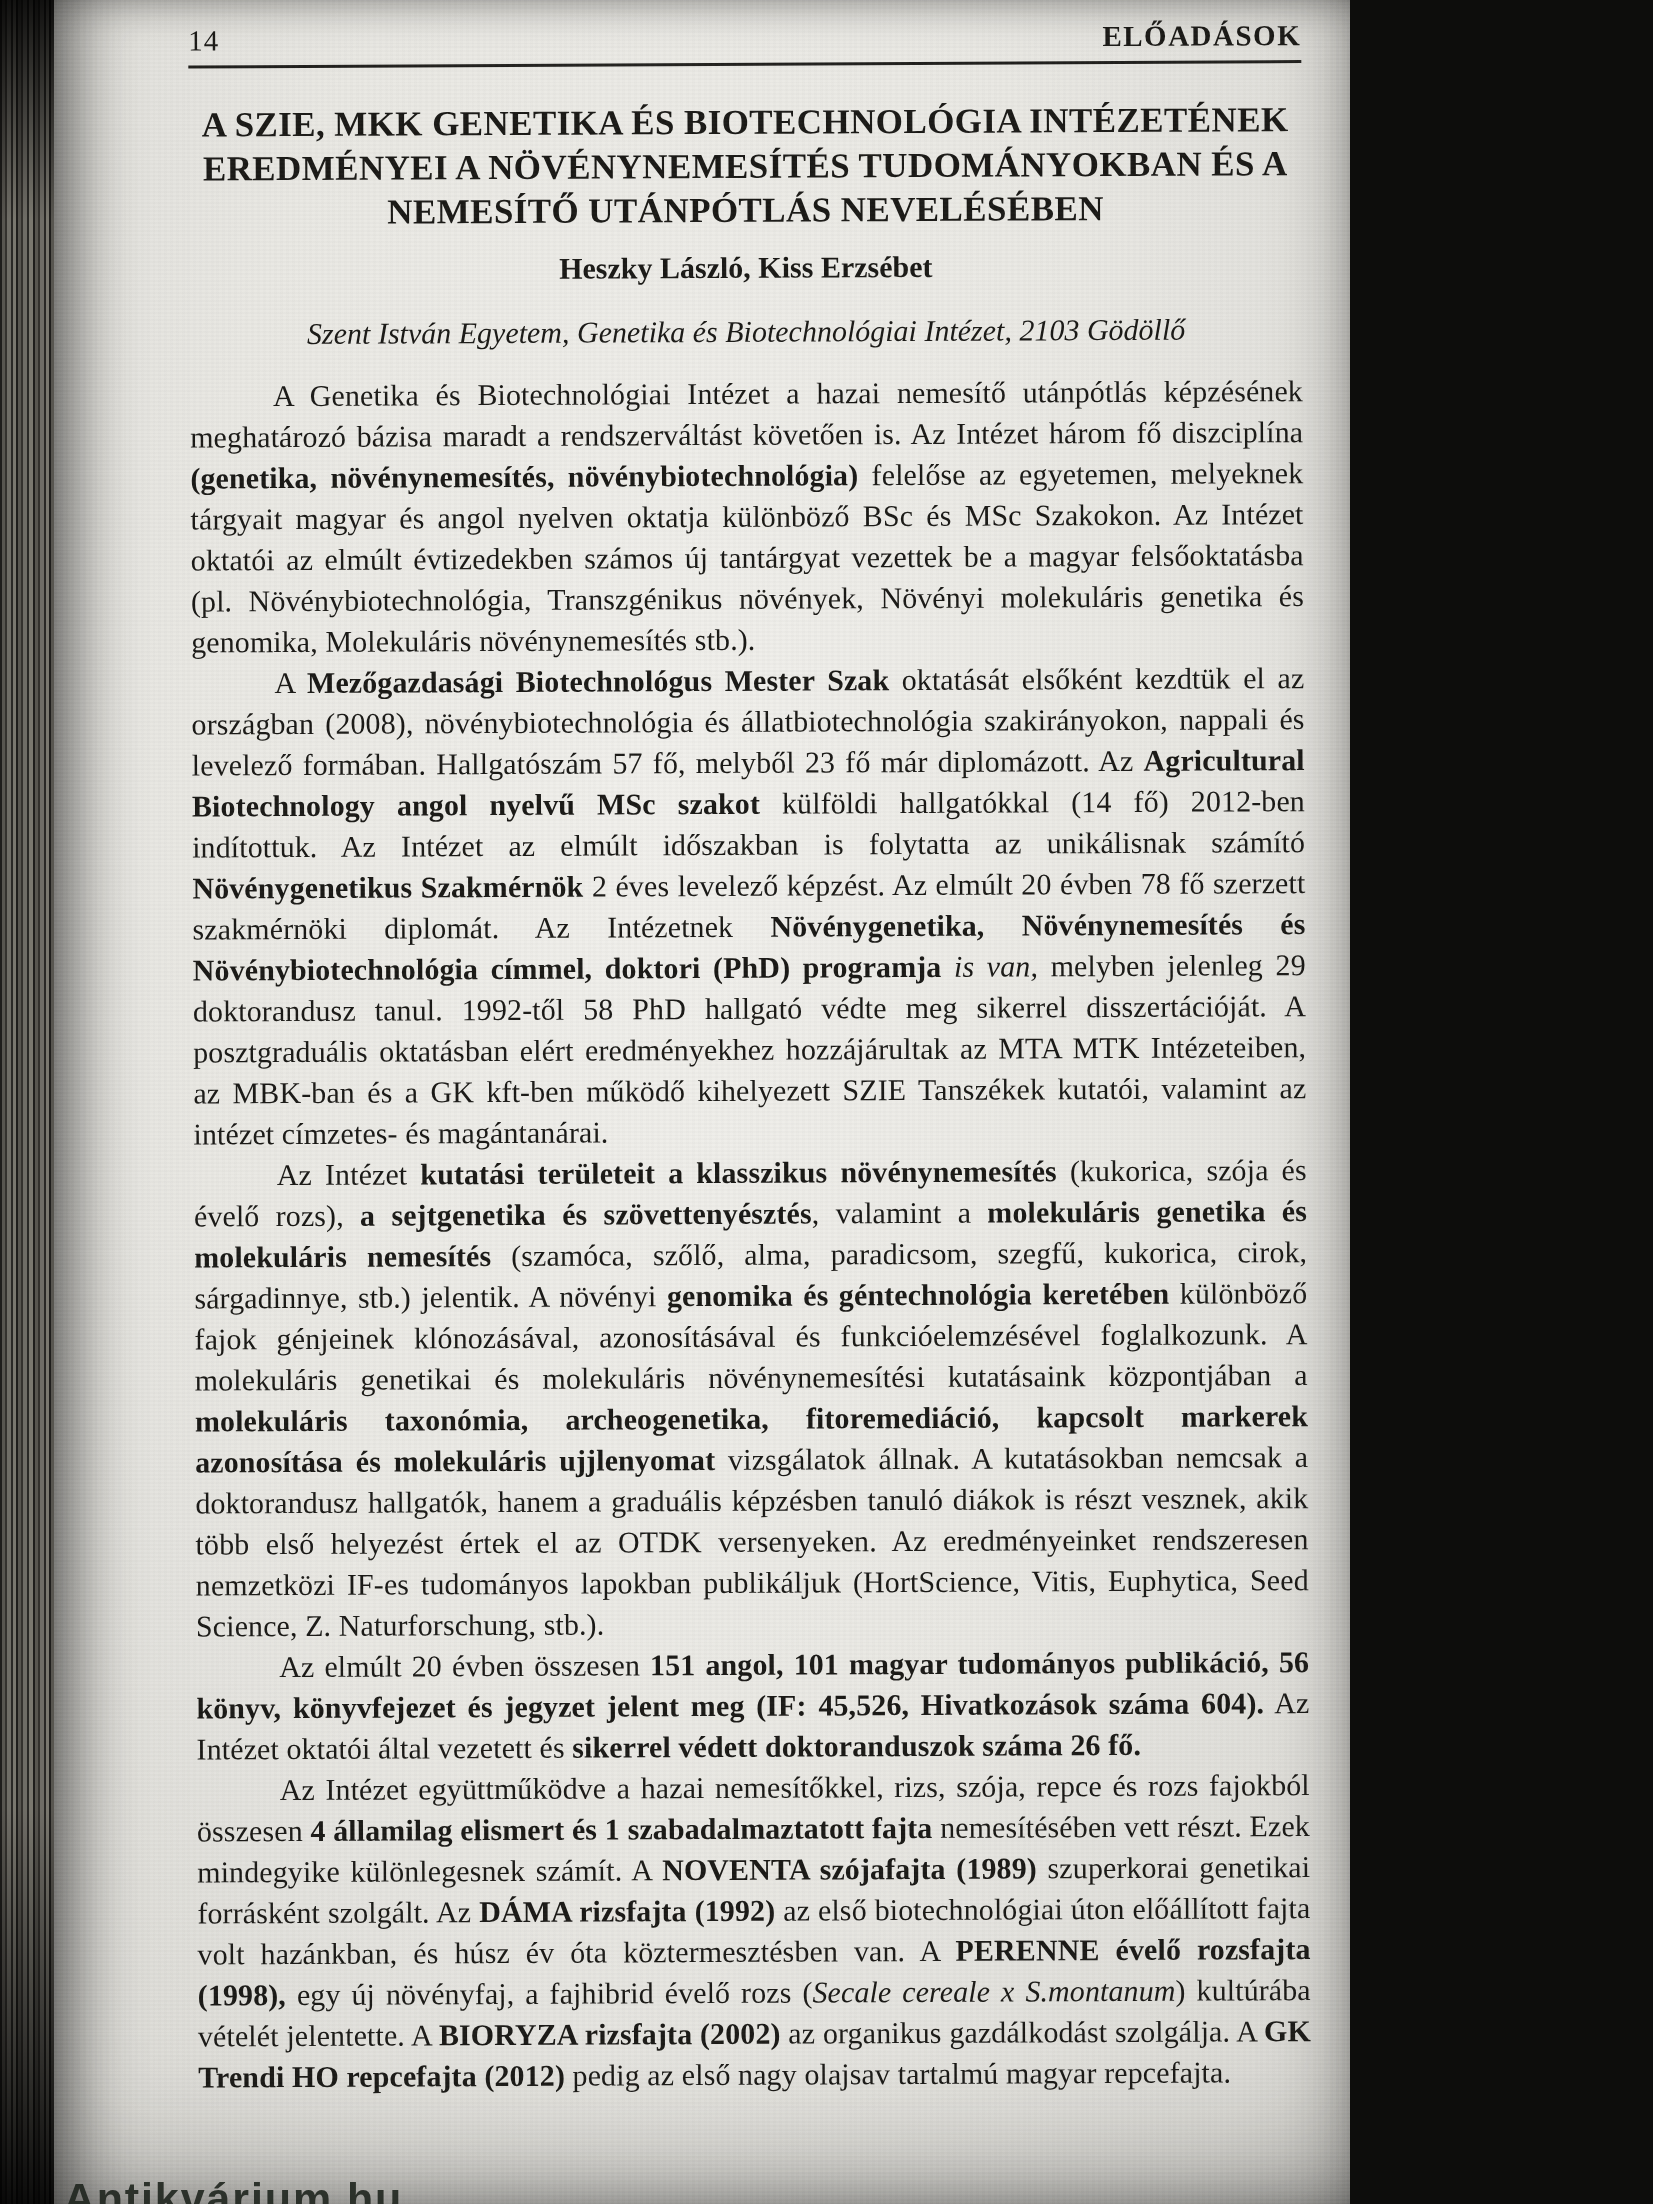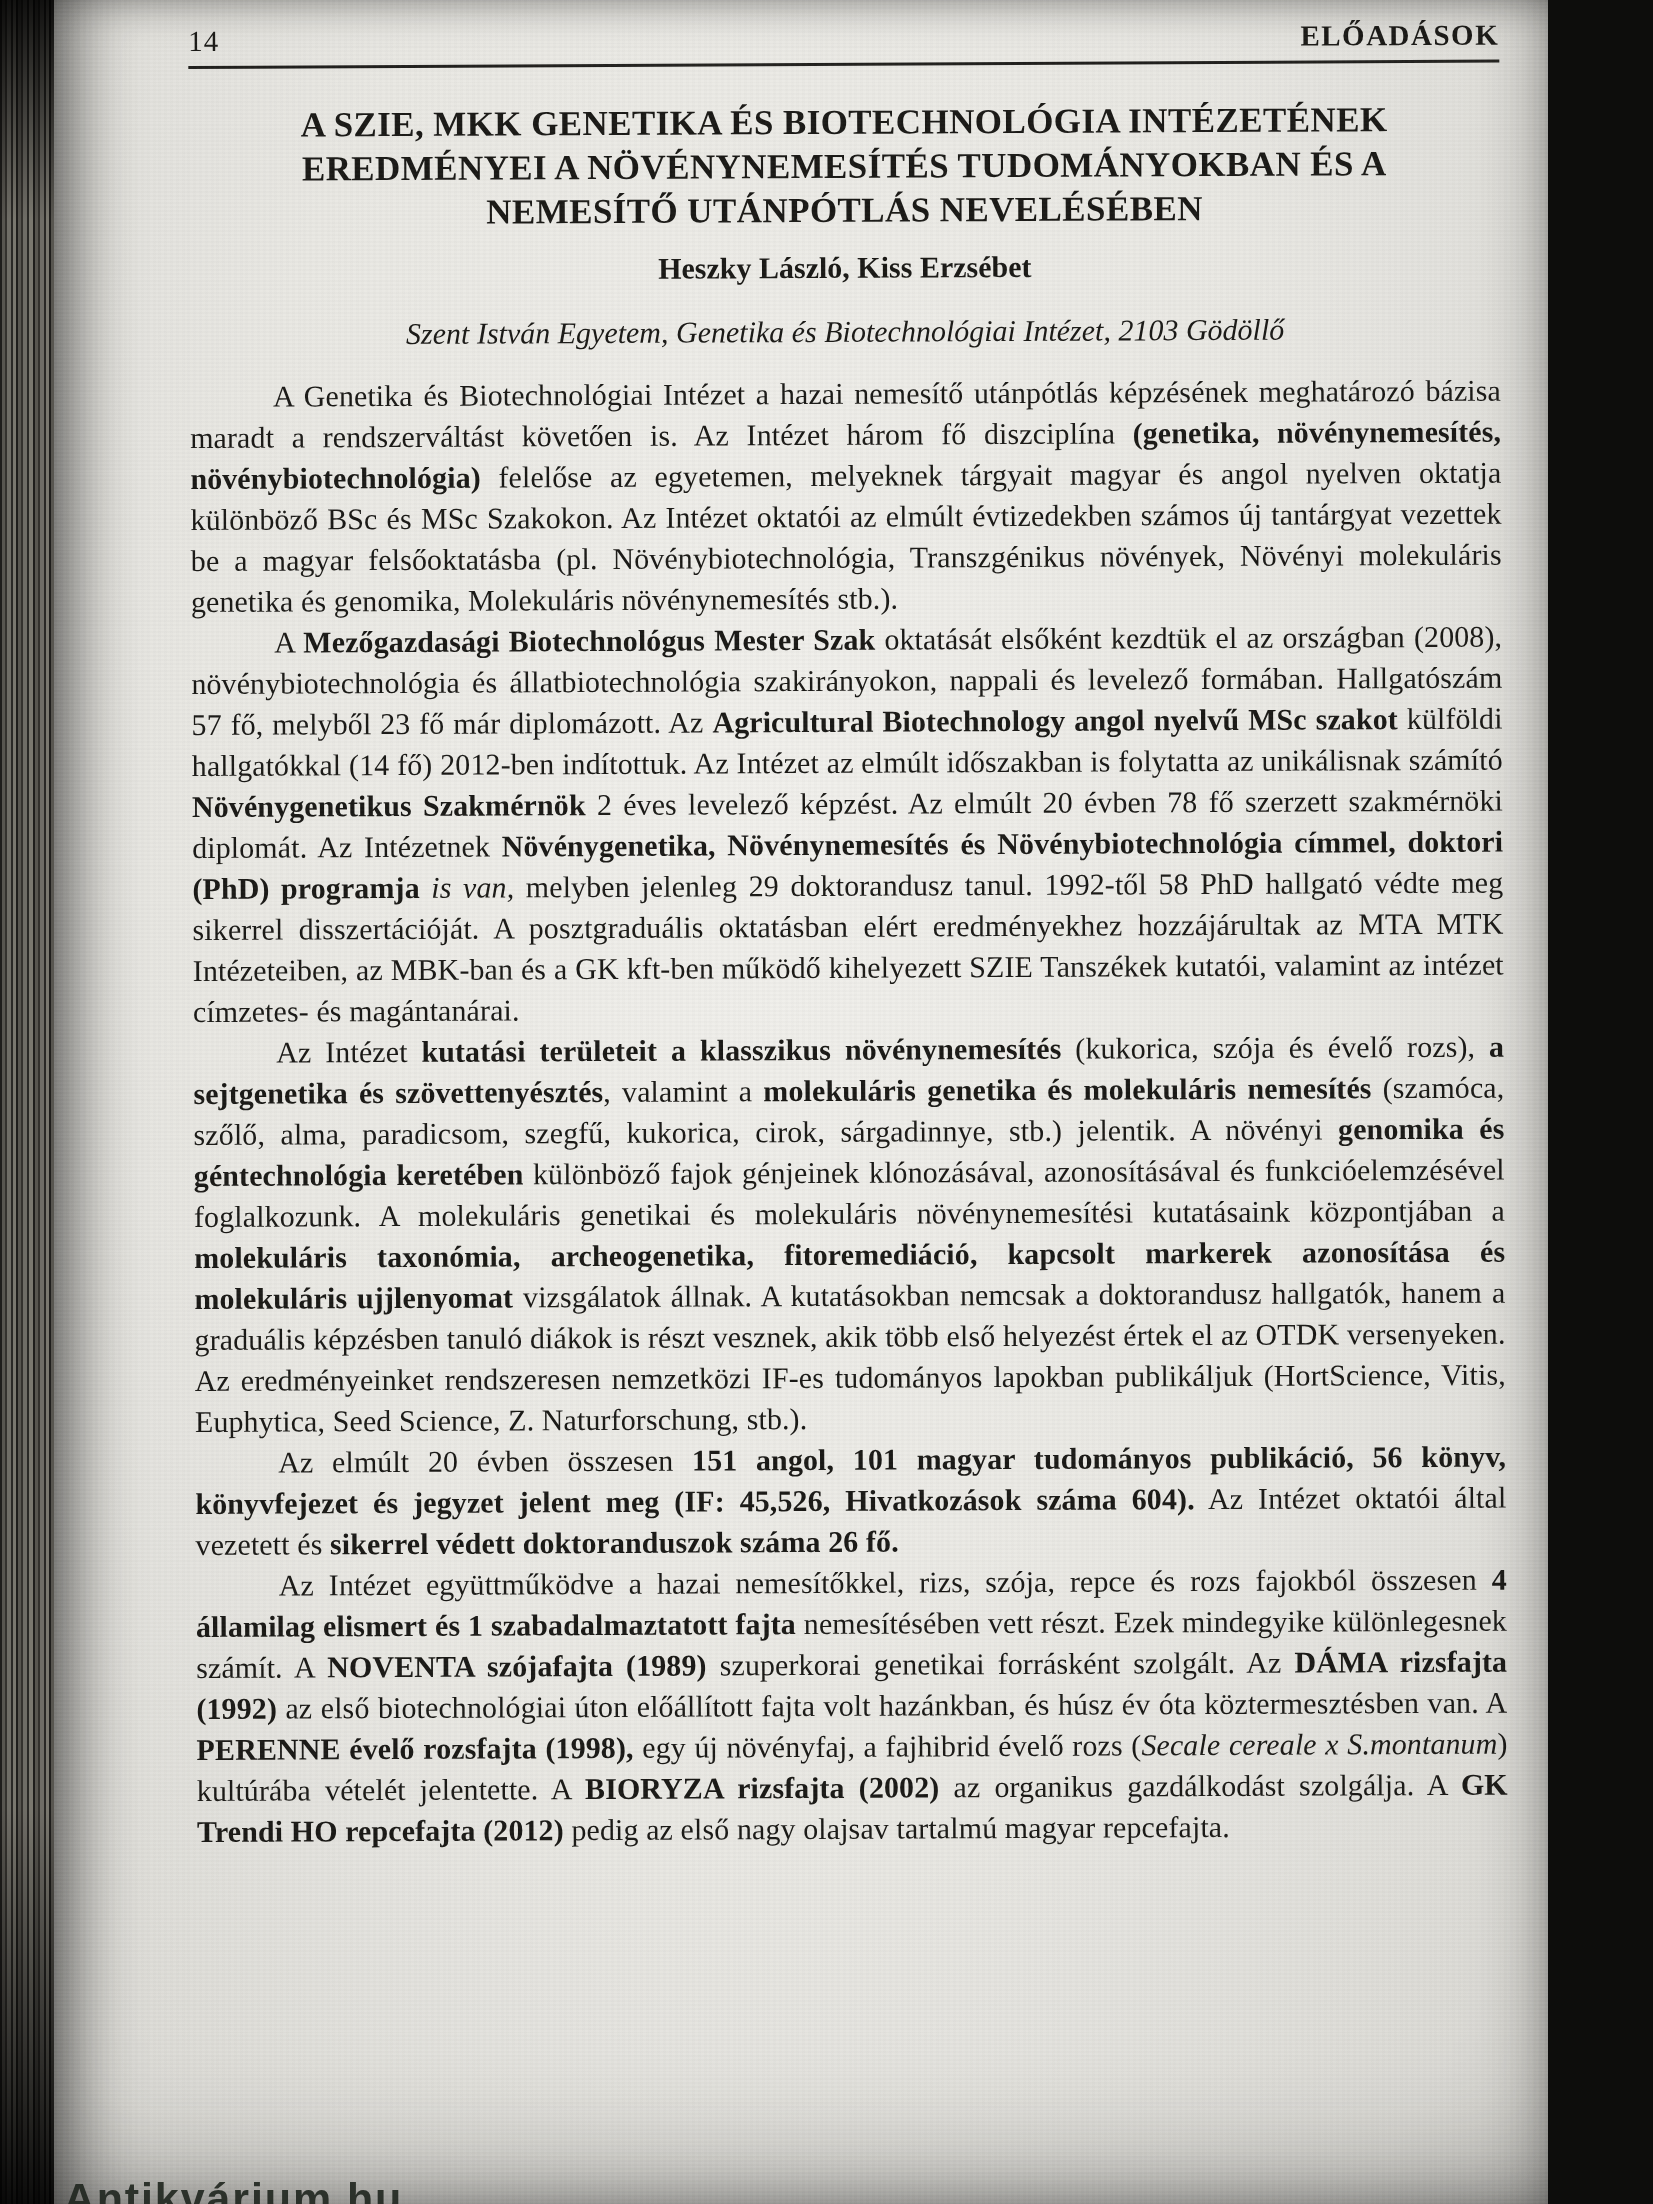--- a/index.html
+++ b/index.html
@@ -6,21 +6,21 @@
     margin: 0;
     padding: 0;
     width: 1654px;
     height: 2205px;
     overflow: hidden;
     background: #0d0d0c;
     font-family: "Liberation Serif", serif;
   }
   .scan {
     position: relative;
-    width: 1548px;
+    width: 1350px;
     height: 2205px;
   }
   
   .spine {
     position: absolute;
     left: 0; top: 0; bottom: 0;
     width: 58px;
     background-image:
       linear-gradient(180deg, rgba(0,0,0,.85), rgba(0,0,0,0) 10%, rgba(0,0,0,0) 82%, rgba(0,0,0,.9)),
       repeating-linear-gradient(90deg,

